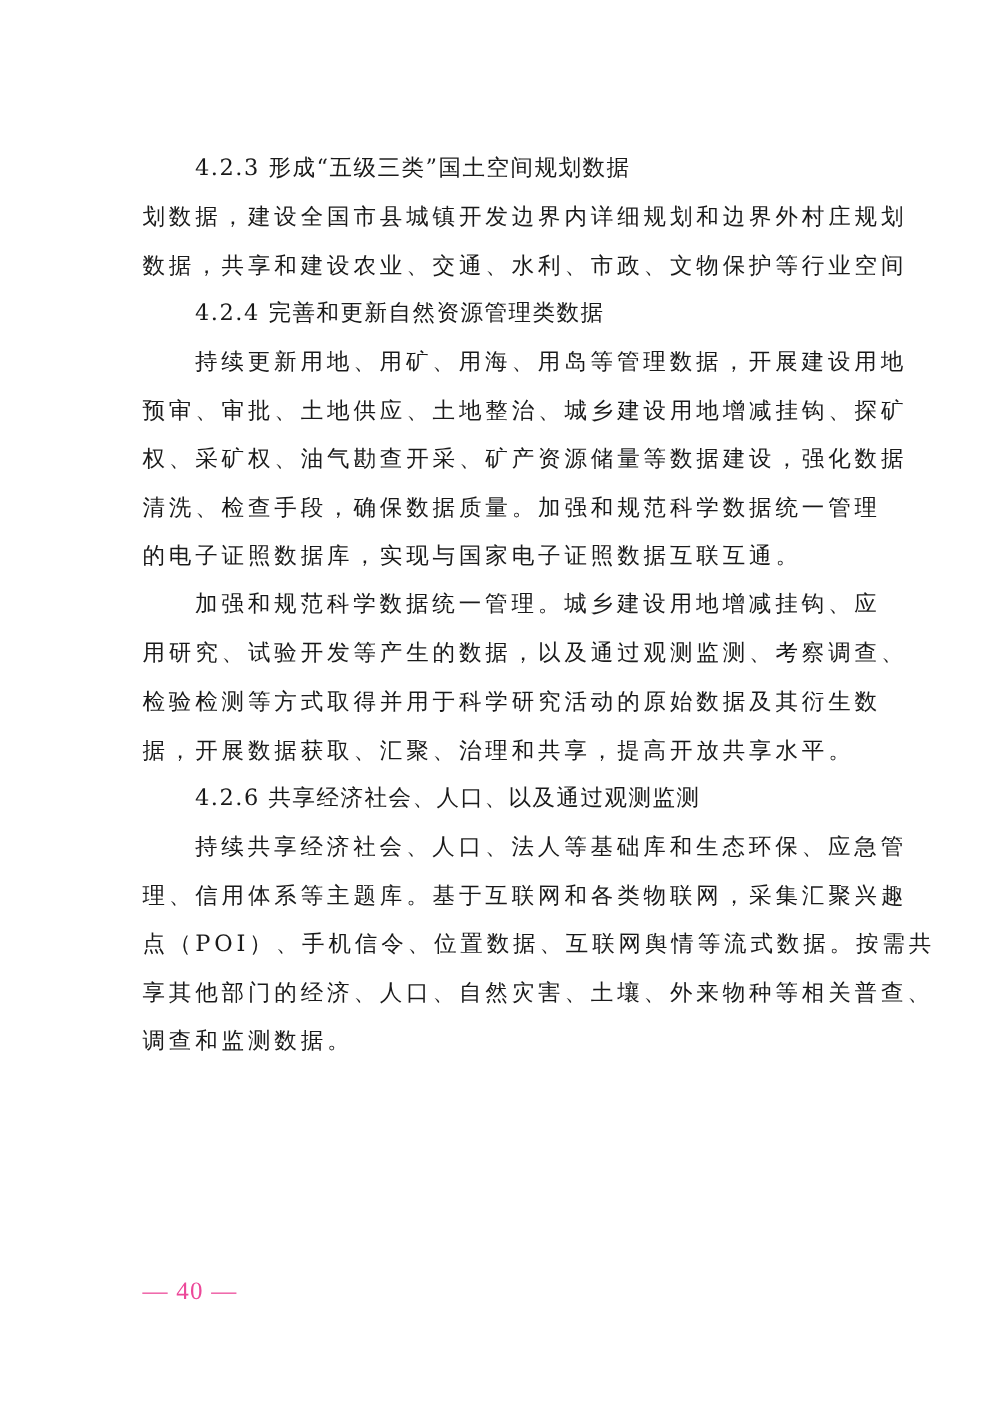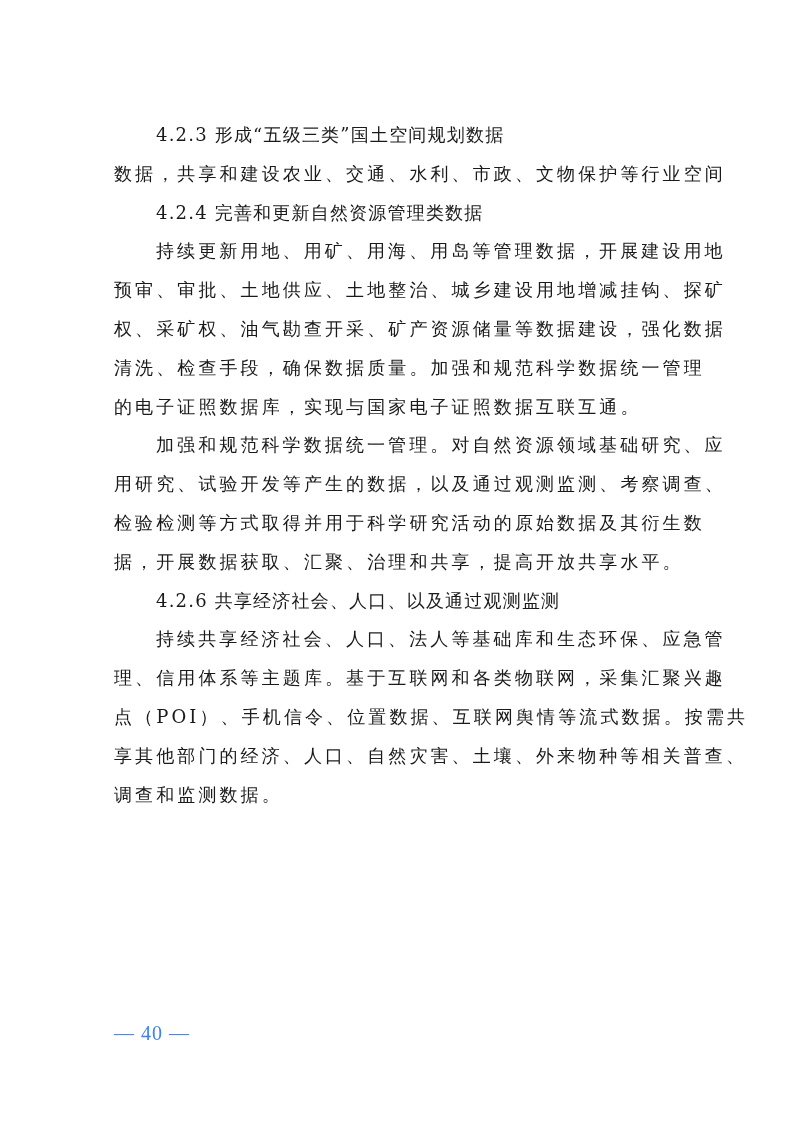--- a/index.html
+++ b/index.html
@@ -4,47 +4,48 @@
 <style>
   html, body { margin: 0; padding: 0; background: #ffffff; }
   body { width: 793px; height: 1122px; position: relative; overflow: hidden;
          font-family: "DejaVu Serif", "Liberation Serif", serif; color: #1a1a1a; }
   .page { position: absolute; left: 114px; top: 116px; width: 568px; }
   .line { height: 38.8px; line-height: 38.8px; font-size: 18px; white-space: nowrap;
           letter-spacing: 3.1px; }
   .indent { padding-left: 42px; }
   .heading { letter-spacing: 1.2px; }
   .footer { position: absolute; left: 114px; top: 1022px; font-family: "Liberation Serif", serif;
-            font-size: 20px; color: #3b82f6; letter-spacing: 1px; }
+            font-size: 20px; color: #ec4899; letter-spacing: 1px; }
 </style>
 </head>
 <body>
 
 <div class="page">
   <section>
     <div class="line indent heading">4.2.3 形成“五级三类”国土空间规划数据</div>
     <div>
+      <div class="line">划数据，建设全国市县城镇开发边界内详细规划和边界外村庄规划</div>
       <div class="line">数据，共享和建设农业、交通、水利、市政、文物保护等行业空间</div>
     </div>
   </section>
 
   <section>
     <div class="line indent heading">4.2.4 完善和更新自然资源管理类数据</div>
     <div>
       <div class="line indent">持续更新用地、用矿、用海、用岛等管理数据，开展建设用地</div>
       <div class="line">预审、审批、土地供应、土地整治、城乡建设用地增减挂钩、探矿</div>
       <div class="line">权、采矿权、油气勘查开采、矿产资源储量等数据建设，强化数据</div>
       <div class="line">清洗、检查手段，确保数据质量。加强和规范科学数据统一管理</div>
       <div class="line">的电子证照数据库，实现与国家电子证照数据互联互通。</div>
     </div>
   </section>
 
   <section>
     <div>
-      <div class="line indent">加强和规范科学数据统一管理。对自然资源领域基础研究、应</div>
+      <div class="line indent">加强和规范科学数据统一管理。城乡建设用地增减挂钩、应</div>
       <div class="line">用研究、试验开发等产生的数据，以及通过观测监测、考察调查、</div>
       <div class="line">检验检测等方式取得并用于科学研究活动的原始数据及其衍生数</div>
       <div class="line">据，开展数据获取、汇聚、治理和共享，提高开放共享水平。</div>
     </div>
   </section>
 
   <section>
     <div class="line indent heading">4.2.6 共享经济社会、人口、以及通过观测监测</div>
     <div>
       <div class="line indent">持续共享经济社会、人口、法人等基础库和生态环保、应急管</div>

